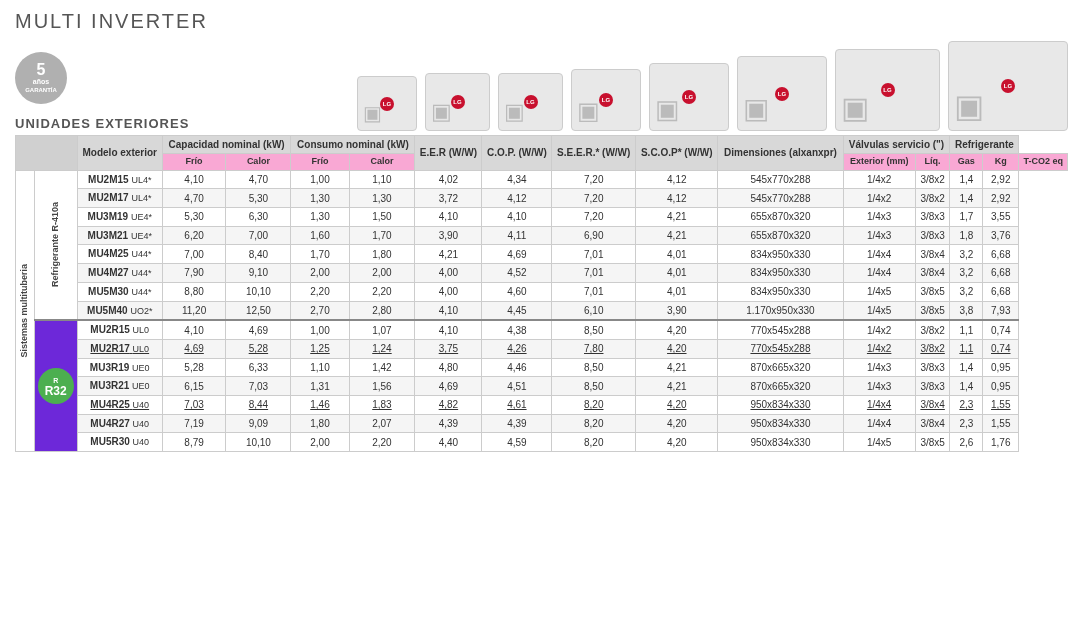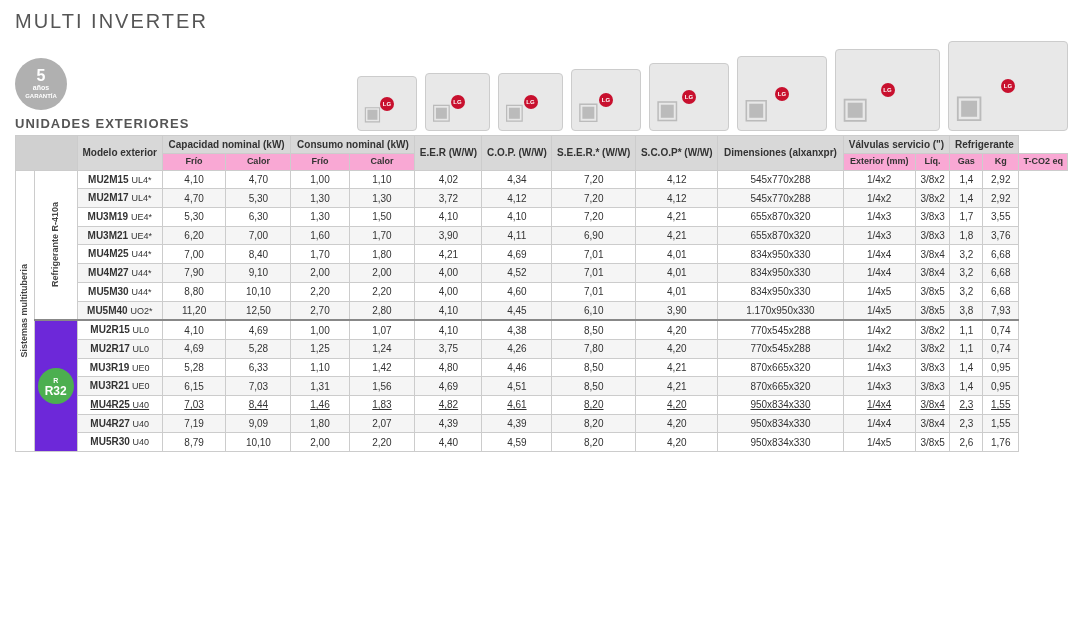--- a/index.html
+++ b/index.html
@@ -48,21 +48,21 @@
     .warranty-badge .years {
       font-size: 16px;
       font-weight: bold;
       line-height: 1;
     }
     .units-label {
       font-size: 13px;
       font-weight: bold;
       color: #555;
       letter-spacing: 1px;
-      margin-top: 2px;
+      margin-top: 8px;
     }
     .header-images {
       display: flex;
       align-items: flex-end;
       gap: 8px;
     }
     
     .ac-unit {
       background: #e8e8e8;
       border-radius: 4px;
@@ -388,21 +388,21 @@
         <td>4,10</td>
         <td>4,38</td>
         <td>8,50</td>
         <td>4,20</td>
         <td>770x545x288</td>
         <td>1/4x2</td>
         <td>3/8x2</td>
         <td>1,1</td>
         <td>0,74</td>
       </tr>
-      <tr style="background: #22c55e;">
+      <tr style="background: #22c55e; text-decoration: underline;">
         <td class="model-col"><strong>MU2R17</strong> <span class="model-sub">UL0</span></td>
         <td>4,69</td>
         <td>5,28</td>
         <td>1,25</td>
         <td>1,24</td>
         <td>3,75</td>
         <td>4,26</td>
         <td>7,80</td>
         <td>4,20</td>
         <td>770x545x288</td>

